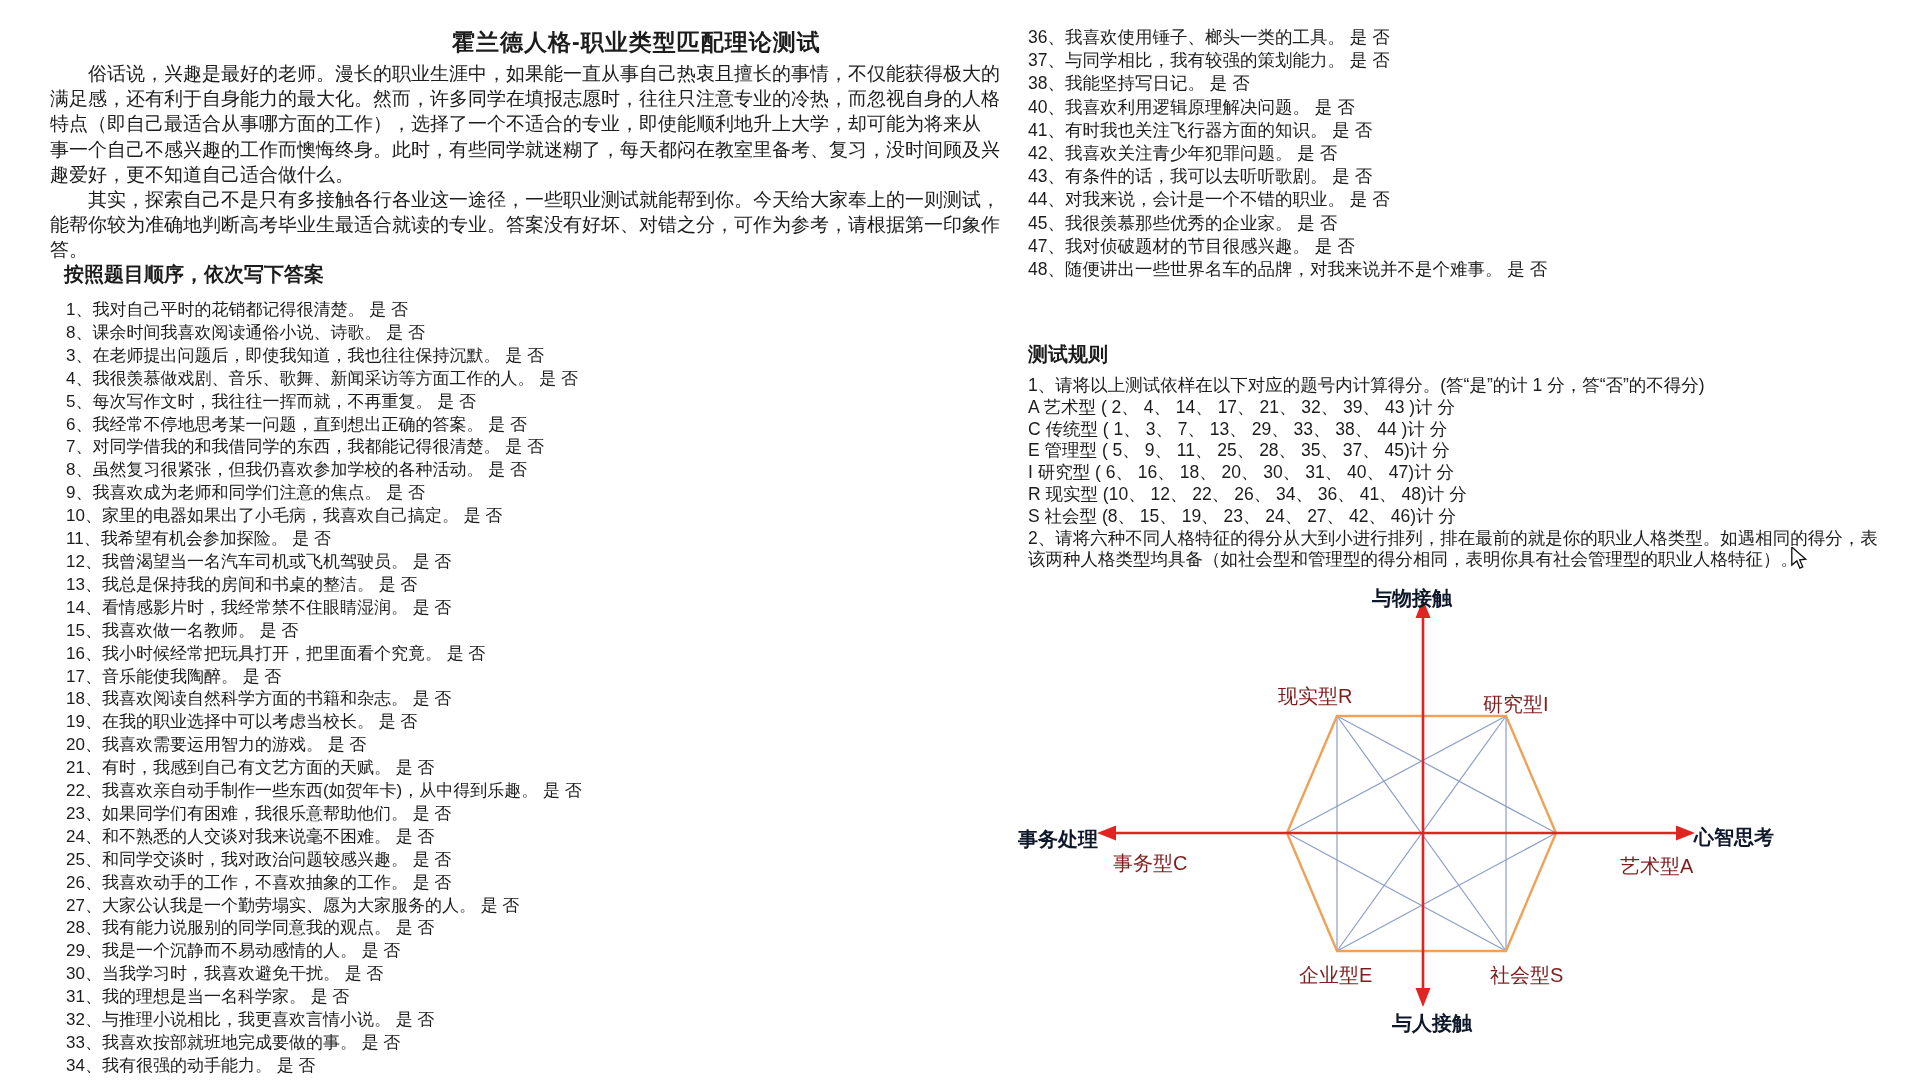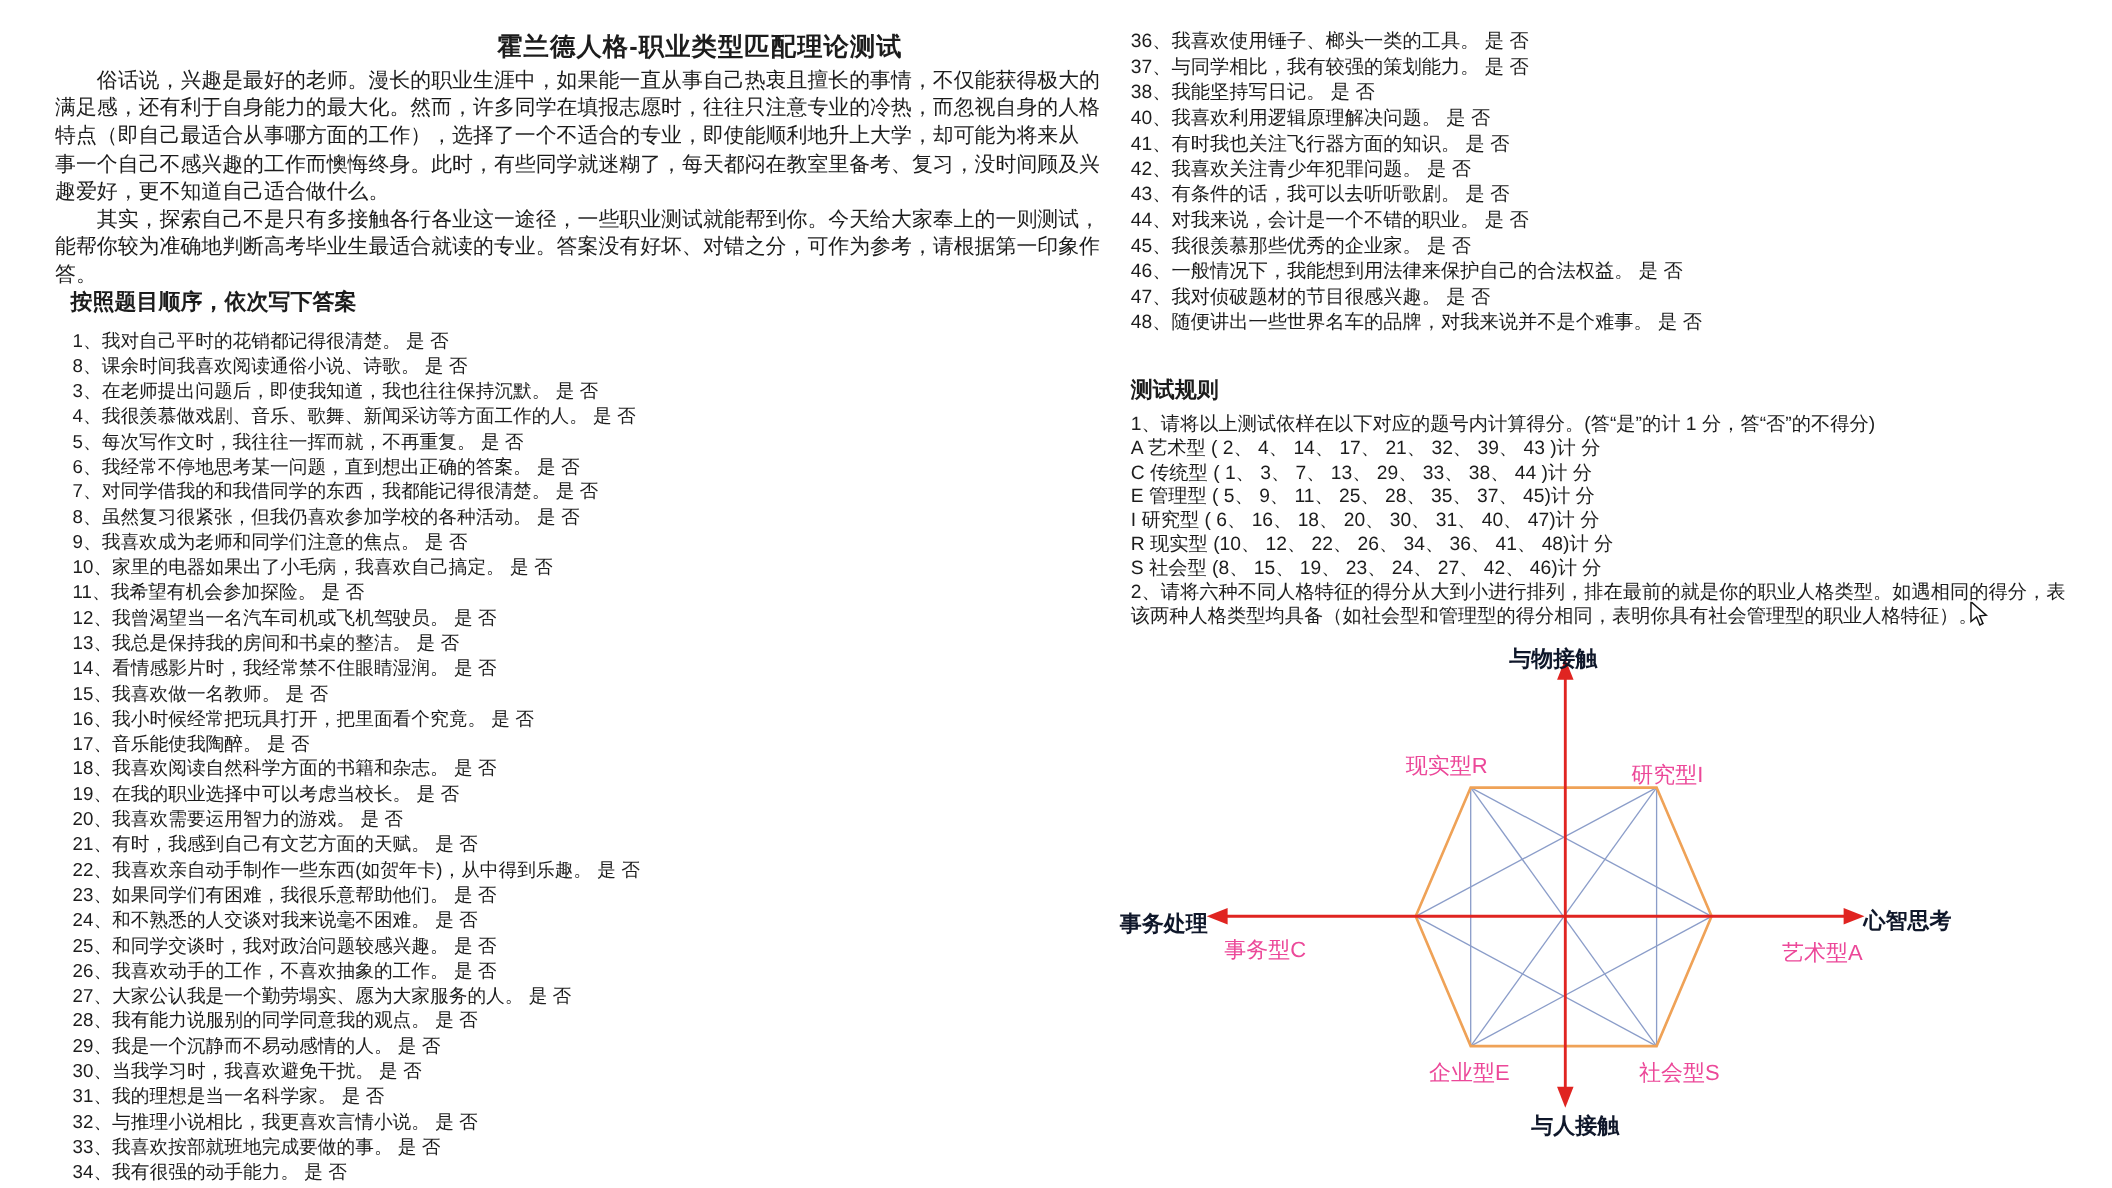--- a/index.html
+++ b/index.html
@@ -22,21 +22,21 @@
   .qright{
     position:absolute;left:1028px;top:26px;font-size:17.5px;line-height:23.2px;white-space:nowrap;
   }
   .rules-h{
     position:absolute;left:1028px;top:341px;font-size:20px;font-weight:bold;white-space:nowrap;
   }
   .rules{
     position:absolute;left:1028px;top:375px;font-size:17.5px;line-height:21.8px;white-space:nowrap;
   }
   .diagram-svg{position:absolute;left:0;top:0;}
-  .dlabel{position:absolute;font-size:20px;color:#ec4899;white-space:nowrap;}
+  .dlabel{position:absolute;font-size:20px;color:#7f1d1d;white-space:nowrap;}
   .dlabel.red{color:#0f172a;font-weight:bold;}
   .lbl-axis-top{left:1372px;top:585px;}
   .lbl-axis-bottom{left:1392px;top:1010px;}
   .lbl-axis-left{left:1018px;top:826px;}
   .lbl-axis-right{left:1694px;top:824px;}
   .lbl-v-tl{left:1278px;top:683px;}
   .lbl-v-tr{left:1483px;top:691px;}
   .lbl-v-l{left:1113px;top:850px;}
   .lbl-v-r{left:1620px;top:853px;}
   .lbl-v-bl{left:1299px;top:962px;}
@@ -103,21 +103,20 @@
   <div class="qright">
       <div>36、我喜欢使用锤子、榔头一类的工具。 是 否</div>
       <div>37、与同学相比，我有较强的策划能力。 是 否</div>
       <div>38、我能坚持写日记。 是 否</div>
       <div>40、我喜欢利用逻辑原理解决问题。 是 否</div>
       <div>41、有时我也关注飞行器方面的知识。 是 否</div>
       <div>42、我喜欢关注青少年犯罪问题。 是 否</div>
       <div>43、有条件的话，我可以去听听歌剧。 是 否</div>
       <div>44、对我来说，会计是一个不错的职业。 是 否</div>
       <div>45、我很羡慕那些优秀的企业家。 是 否</div>
-      <div>46、一般情况下，我能想到用法律来保护自己的合法权益。 是 否</div>
       <div>47、我对侦破题材的节目很感兴趣。 是 否</div>
       <div>48、随便讲出一些世界名车的品牌，对我来说并不是个难事。 是 否</div>
     </div>
 
   <div class="rules-h">测试规则</div>
 
   <div class="rules">
       <div>1、请将以上测试依样在以下对应的题号内计算得分。(答“是”的计 1 分，答“否”的不得分)</div>
       <div>A 艺术型 ( 2、 4、 14、 17、 21、 32、 39、 43 )计 分</div>
       <div>C 传统型 ( 1、 3、 7、 13、 29、 33、 38、 44 )计 分</div>

